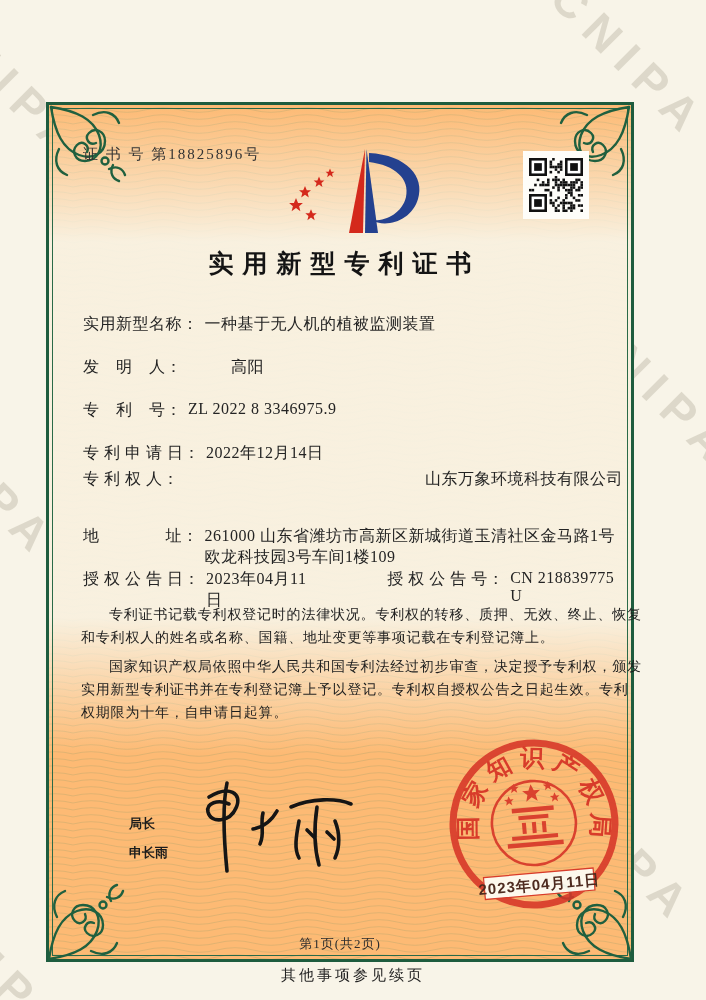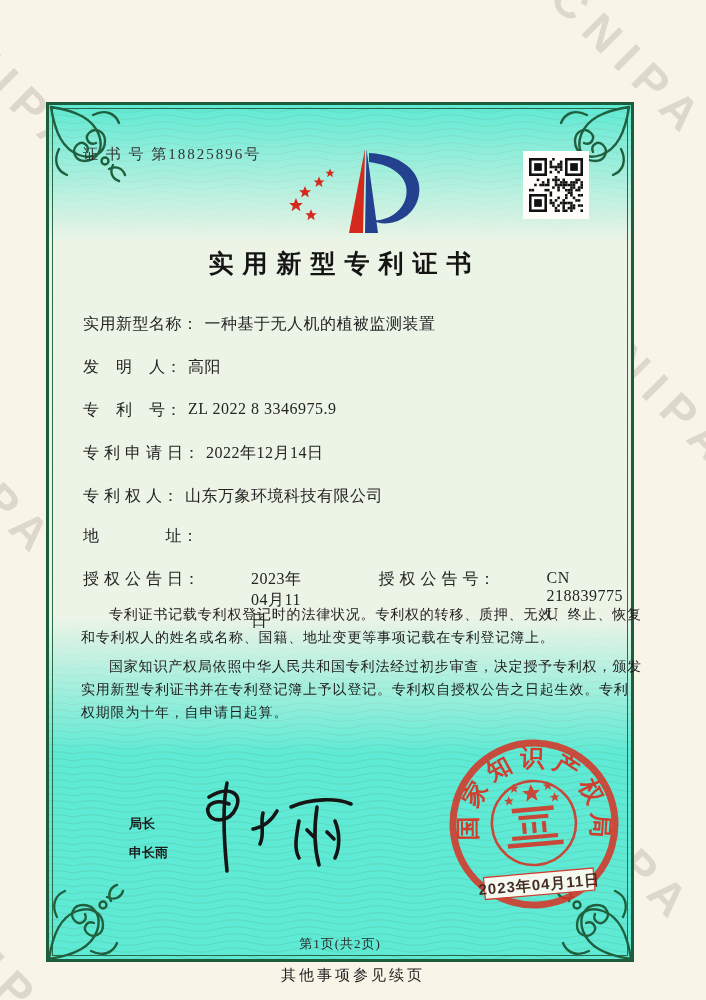--- a/index.html
+++ b/index.html
@@ -25,21 +25,21 @@
   .wm2{left:578px;top:-30px;}
   .wm3{left:-72px;top:390px;}
   .wm4{left:388px;top:284px;color:rgba(158,152,132,0.20);}
   .wm5{left:606px;top:300px;}
   .wm6{left:-58px;top:878px;}
   .wm7{left:566px;top:756px;}
   
   .frame{
     position:absolute;left:46px;top:102px;width:588px;height:860px;
     box-sizing:border-box;border:3px solid #1e5c3e;
-    background:#5eead4;z-index:2;
+    background:#fdba74;z-index:2;
   }
   .frame-inner{
     position:absolute;left:3px;top:3px;right:3px;bottom:3px;
     border:1px solid #2a6a48;pointer-events:none;z-index:3;
   }
   .waves{position:absolute;left:0;top:0;width:100%;height:100%;z-index:0;}
   .wave-fade{
     position:absolute;left:0;top:0;right:0;bottom:0;z-index:1;
     background:linear-gradient(to bottom,
       rgba(248,245,232,0) 0%,
@@ -69,24 +69,24 @@
     letter-spacing:9px;text-indent:9px;
   }
   
   .row{
     position:absolute;left:34px;width:540px;
     font-size:16px;color:#242424;letter-spacing:0.5px;
     display:flex;align-items:flex-start;
   }
   .row .lab{flex:0 0 auto;white-space:nowrap;}
   .row .val{flex:1 1 auto;white-space:pre-line;margin-left:6px;}
-  .r1{top:209px;} .r2{top:252px;} .r3{top:295px;}
-  .r4{top:338px;} .r5{top:381px;} .r6{top:421px;}
+  .r1{top:209px;} .r2{top:252px;gap:43px;} .r3{top:295px;}
+  .r4{top:338px;} .r5{top:364px;text-align:right;} .r6{top:421px;}
   .r7{top:464px;}
-  .grant-pair{display:flex;gap:45px;}
+  .grant-pair{display:flex;}
   .grant-gap{width:72px;flex:0 0 auto;}
   
   .paras{
     position:absolute;left:32px;top:498px;width:562px;
     font-size:14px;line-height:23px;color:#1d1d1d;letter-spacing:0.8px;
   }
   .paras p{margin:0 0 6px 0;text-indent:2em;}
   
   .signer{
     position:absolute;left:40px;top:704px;
@@ -434,20 +434,22 @@
       <div class="row r4">
         <span class="lab">专 利 申 请 日：</span>
         <span class="val">2022年12月14日</span>
       </div>
       <div class="row r5">
         <span class="lab">专 利 权 人：</span>
         <span class="val">山东万象环境科技有限公司</span>
       </div>
       <div class="row r6">
         <span class="lab">地　　　　址：</span>
+        <span class="val">261000 山东省潍坊市高新区新城街道玉清社区金马路1号
+欧龙科技园3号车间1楼109</span>
       </div>
       <div class="row r7">
         <span class="grant-pair">
           <span class="lab">授 权 公 告 日：</span>
           <span style="margin-left:6px;">2023年04月11日</span>
         </span>
         <span class="grant-gap"></span>
         <span class="grant-pair">
           <span class="lab">授 权 公 告 号：</span>
           <span style="margin-left:6px;">CN 218839775 U</span>

